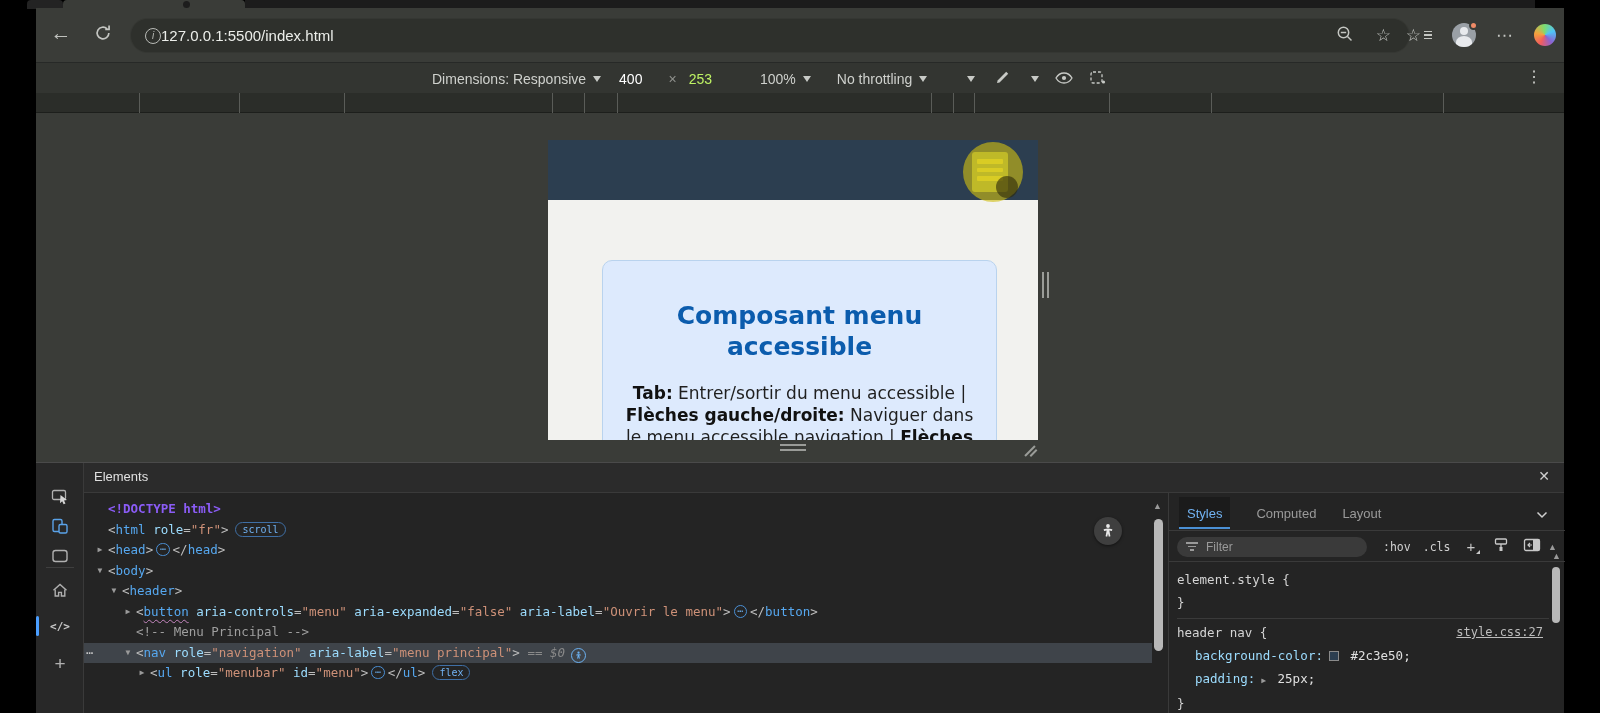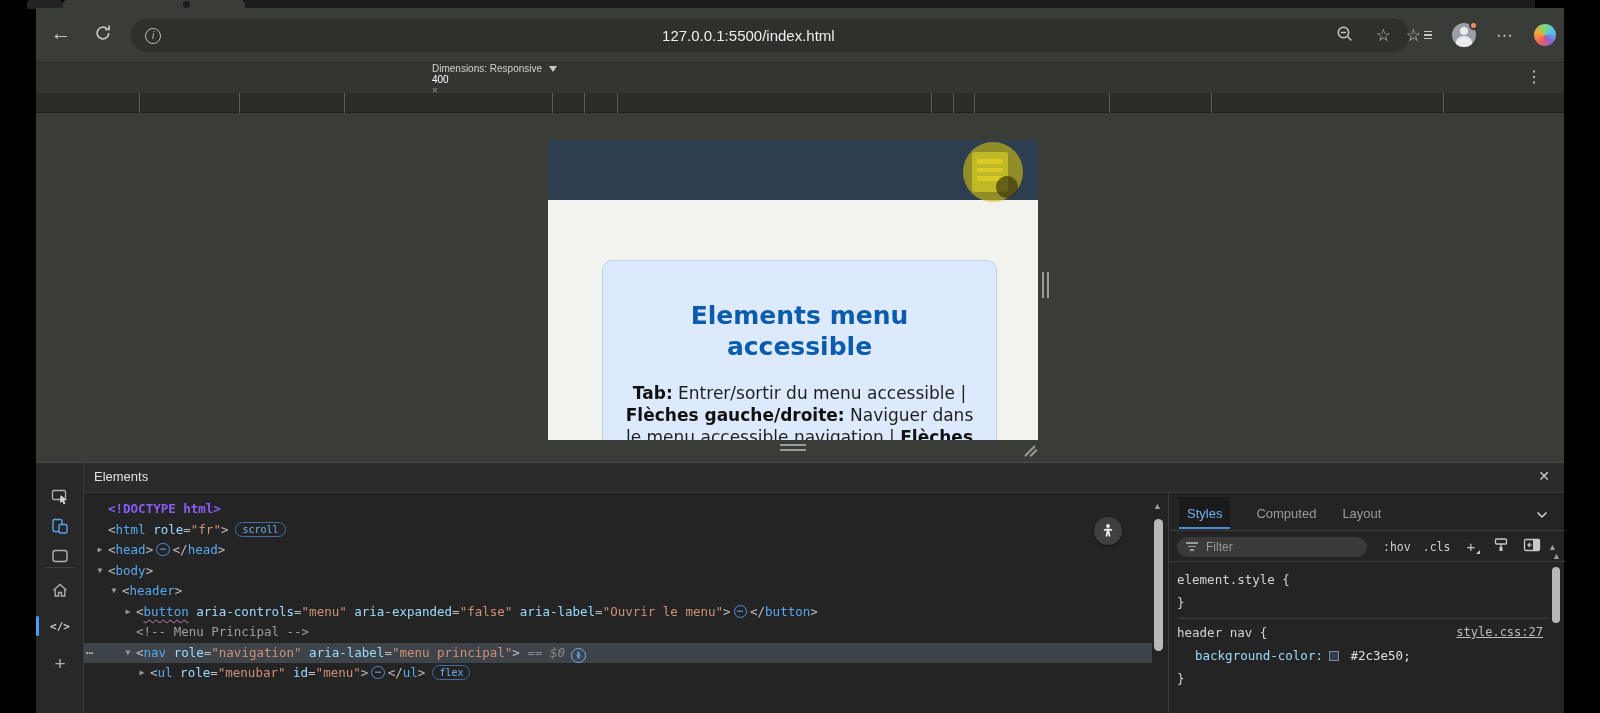--- a/index.html
+++ b/index.html
@@ -16,37 +16,37 @@
   
   .window{position:absolute;left:36px;top:8px;width:1528px;height:705px;background:#242424;}
 
   
   .toolbar{position:absolute;left:0;top:0;width:1528px;height:54px;background:#3a3c38;}
   .tb-icon{position:absolute;top:17px;width:22px;height:22px;color:#bfc1bd;font-size:19px;line-height:22px;text-align:center;}
   .back-icon{left:14px;top:14px;font-size:21px;}
   .refresh-icon{left:56px;top:16px;}
   .url-pill{position:absolute;left:94px;top:10px;width:1280px;height:35px;border-radius:18px;background:#2e302c;border:1px solid #54565233;display:flex;align-items:center;padding:0 14px;}
   .info-badge{width:16px;height:16px;border-radius:50%;border:1.4px solid #b9bbb7;color:#b9bbb7;font-size:10px;line-height:13px;text-align:center;font-style:italic;flex:0 0 auto;}
-  .url-text{color:#eceeea;font-size:15px;margin-left:0;flex:1 1 auto;white-space:nowrap;overflow:hidden;text-align:center;}
+  .url-text{color:#eceeea;font-size:15px;margin-left:0;flex:1 1 auto;white-space:nowrap;overflow:hidden;}
   .pill-right{display:flex;align-items:center;gap:22px;margin-right:4px;}
   .right-icons{position:absolute;right:8px;top:0;height:54px;display:flex;align-items:center;gap:20px;}
   .star-glyph{color:#c4c6c2;font-size:17px;}
   .favbar-icon{display:flex;align-items:center;gap:3px;}
   .favbar-lines i{display:block;width:8px;height:1.6px;background:#c4c6c2;margin:2px 0;}
   .avatar{position:relative;width:24px;height:24px;border-radius:50%;background:#9aa0a6;overflow:visible;}
   .avatar .head{position:absolute;left:8px;top:4px;width:8px;height:8px;border-radius:50%;background:#e8eaed;}
   .avatar .bodyp{position:absolute;left:4px;top:13px;width:16px;height:12px;border-radius:50% 50% 0 0;background:#e8eaed;}
   .avatar .mask{position:absolute;inset:0;border-radius:50%;overflow:hidden;}
   .avatar .badge{position:absolute;right:-2px;top:-2px;width:9px;height:9px;border-radius:50%;background:#ef8b67;border:2px solid #3a3c38;}
   .copilot{width:22px;height:22px;border-radius:50%;background:conic-gradient(from 210deg,#f25d5d,#f2a33d,#7ddc6e,#4fc3f7,#8a63d2,#f25d5d);}
   .more-dots{color:#c4c6c2;font-size:17px;letter-spacing:1px;}
 
   
   .device-toolbar{position:absolute;left:0;top:54px;width:1528px;height:31px;background:#333531;border-top:1px solid #272927;display:flex;align-items:center;}
-  .dt-center{position:absolute;left:396px;top:0;height:31px;display:flex;align-items:flex-start;color:#cfd1cd;font-size:10px;white-space:nowrap;flex-direction:column;}
+  .dt-center{position:absolute;left:396px;top:0;height:31px;display:flex;align-items:center;color:#cfd1cd;font-size:14px;white-space:nowrap;}
   .caret{width:0;height:0;border-left:4.5px solid transparent;border-right:4.5px solid transparent;border-top:6px solid #c8cac6;display:inline-block;}
   .dt-item{display:inline-flex;align-items:center;gap:7px;}
   .dim-w{color:#fff;}
   .dim-x{color:#8f918d;}
   .dim-h{color:#bef264;}
   .dt-kebab{position:absolute;right:22px;top:4px;color:#cfd1cd;font-size:16px;}
   .dt-svg{display:inline-block;vertical-align:middle;}
 
   
   .ruler{position:absolute;left:0;top:85px;width:1528px;height:20px;background:#2b2d29;border-bottom:1px solid #1d1f1c;}
@@ -261,21 +261,21 @@
               <i></i>
               <i></i>
               <i></i>
             </div>
           <div class="touch-circle"></div>
           <div class="touch-dot"></div>
         </div>
         <div class="vp-body">
           <div class="info-box" style="background: rgb(221, 234, 253); border-color: rgb(185, 211, 238);">
             <div class="vp-heading" id="vp-heading" style="color: rgb(11, 92, 173);">
-                <div>Elements menu</div>
+                <div>Composant menu</div>
                 <div>accessible</div>
               </div>
             <div class="vp-para" id="vp-para">
                 <div><b>Tab:</b><span> Entrer/sortir du menu accessible |</span></div>
                 <div><b>Flèches gauche/droite:</b><span> Naviguer dans</span></div>
                 <div><span>le menu accessible navigation | </span><b>Flèches</b></div>
               </div>
           </div>
         </div>
       </div>
@@ -413,20 +413,21 @@
                 <span class="rule-sel">element.style {</span>
               </div>
               <div class="rule-sel">}</div>
             </div>
             <div class="rule-block">
               <div class="rule-head">
                 <span class="rule-sel">header nav {</span>
                 <span class="rule-link">style.css:27</span>
               </div>
               <div class="prop-line"><span class="prop-name">background-color:</span><span class="swatch" style="background: rgb(44, 62, 80);"></span><span class="prop-val"> #2c3e50;</span></div>
+              <div class="prop-line"><span class="prop-name">padding:</span><span class="prop-arrow">▶</span><span class="prop-val"> 25px;</span></div>
               <div class="rule-sel">}</div>
             </div>
           </div>
         <div class="sp-scrollbar">
           <span class="up">▲</span>
           <span class="thumb"></span>
         </div>
       </div>
 
     </div>

